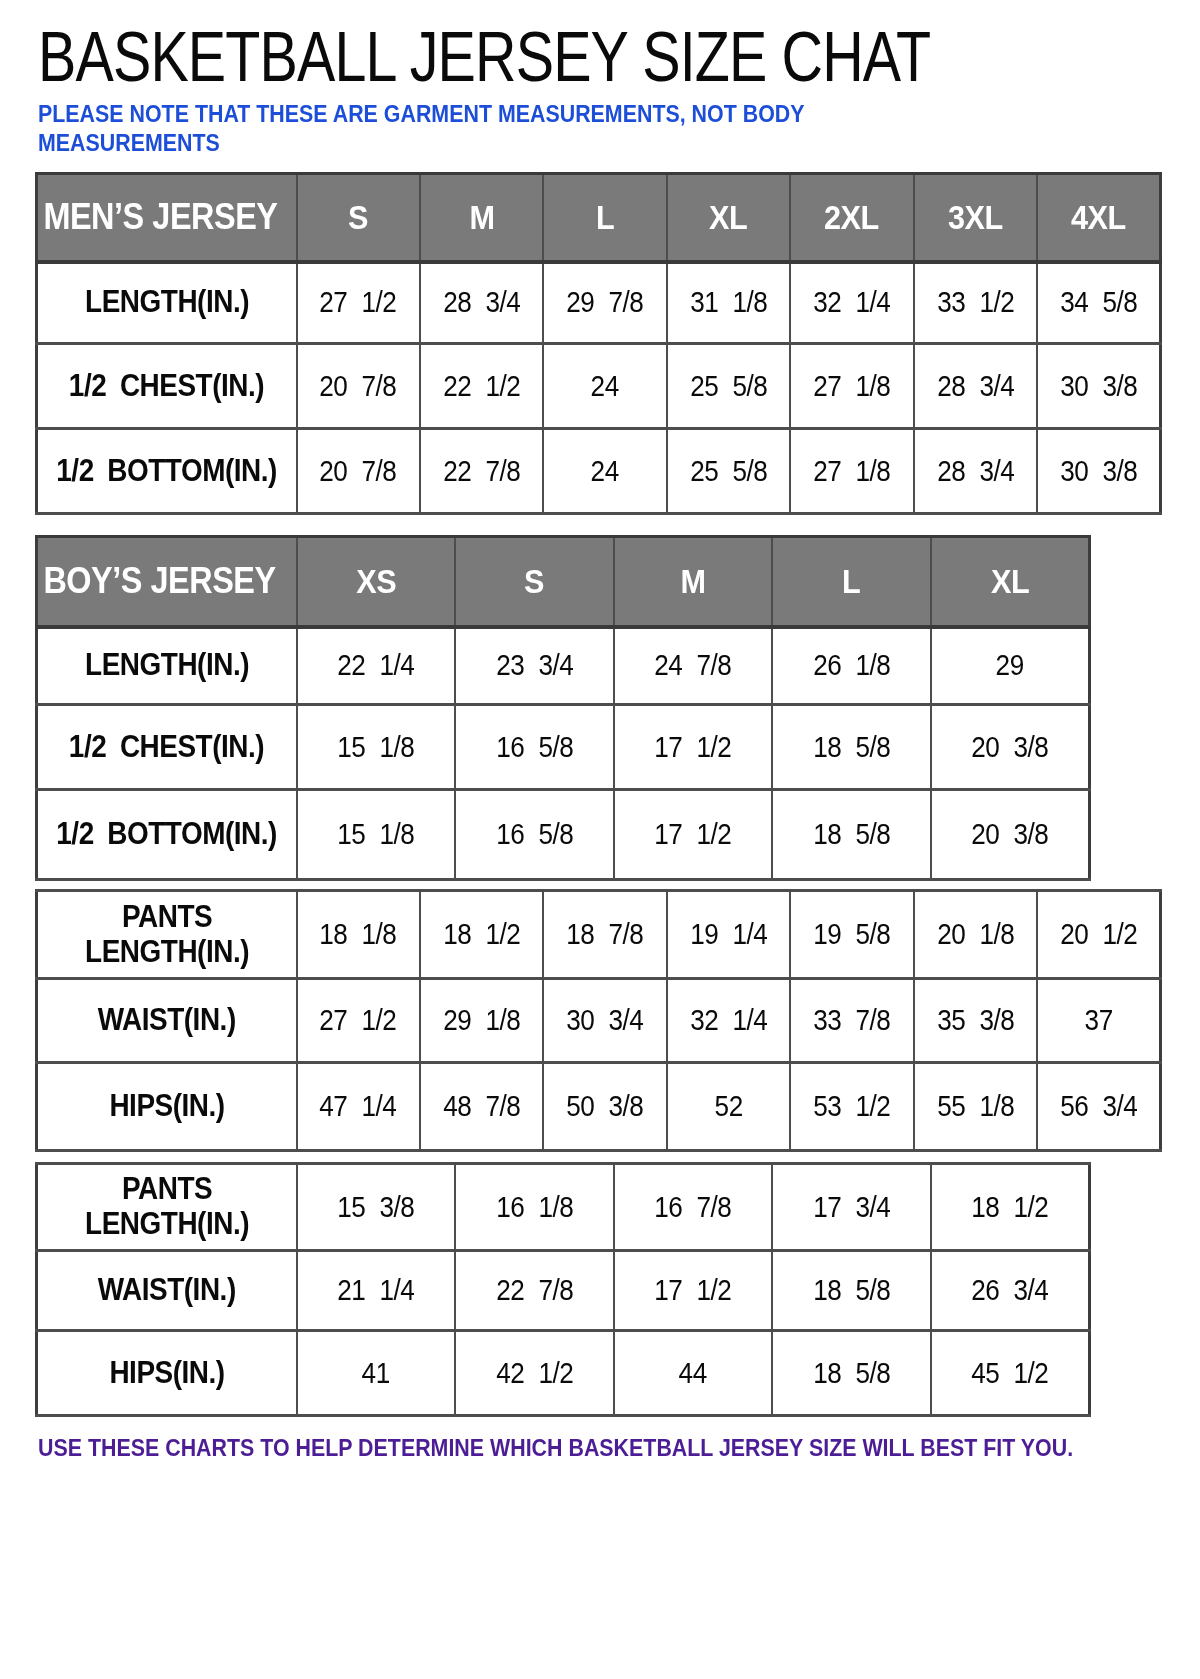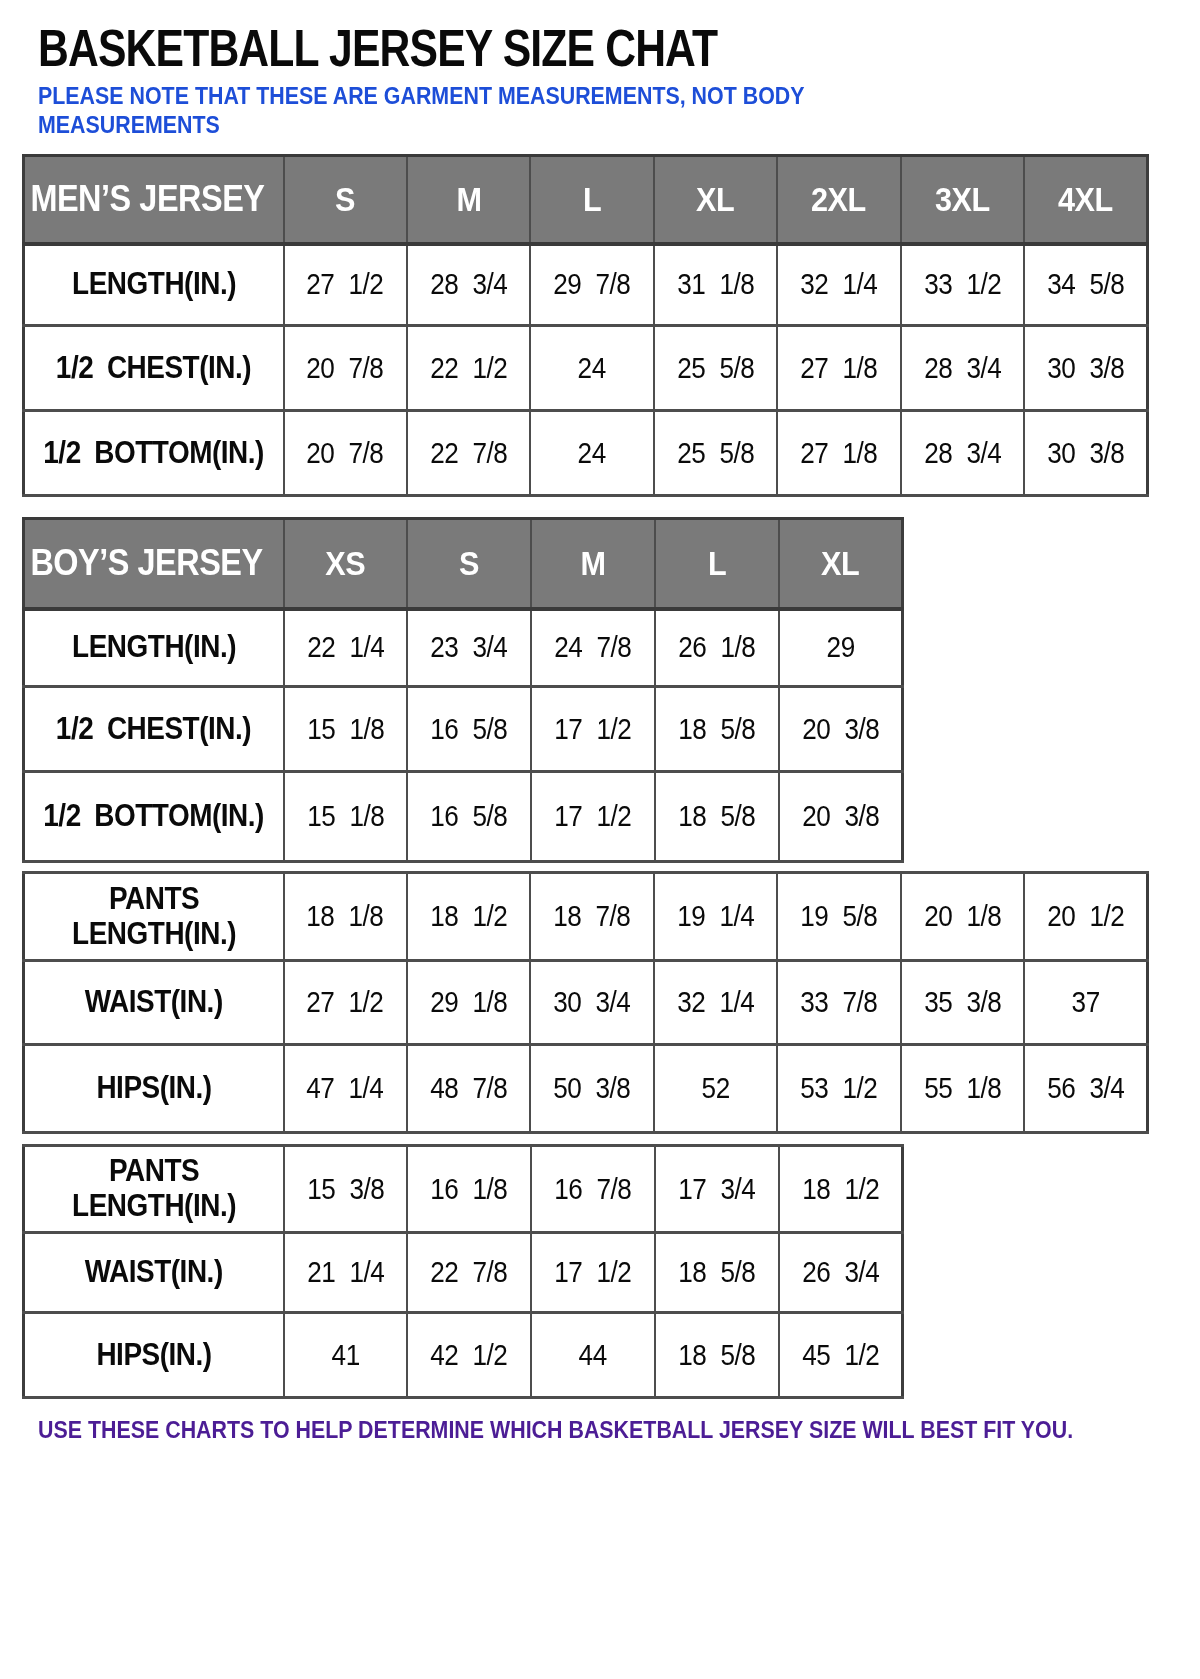--- a/index.html
+++ b/index.html
@@ -1,26 +1,26 @@
 <!DOCTYPE html>
 <html><head>
 <meta charset="utf-8">
 <style>
   html,body{margin:0;padding:0;background:#ffffff;}
   body{width:1200px;height:1679px;font-family:"Liberation Sans",sans-serif;color:#0a0a0a;overflow:hidden;}
 
-  .title{margin:22px 0 0 38px;font-size:52px;font-weight:bold;line-height:1.0;white-space:nowrap;}
+  .title{margin:22px 0 0 38px;font-size:70px;font-weight:normal;line-height:1.0;white-space:nowrap;}
   .title .squeeze{display:inline-block;transform:scaleX(.82);transform-origin:0 50%;letter-spacing:-1px;}
 
   .note{margin:8px 0 0 38px;font-size:23px;font-weight:bold;line-height:29px;color:#1d4ed8;}
   .note .squeeze{display:inline-block;transform:scaleX(.93);transform-origin:0 50%;}
 
-  table.sz{border-collapse:collapse;table-layout:fixed;margin-left:22px;}
+  table.sz{border-collapse:collapse;table-layout:fixed;margin-left:35px;}
   table.sz.men{width:1127px;margin-top:14px;}
-  table.sz.boy{width:882px;margin-top:20px;}
+  table.sz.boy{width:1056px;margin-top:20px;}
   table.sz{border:3px solid #3d3d3d;}
   table.sz th,table.sz td{border:2px solid #4d4d4d;padding:0;text-align:center;vertical-align:middle;overflow:hidden;}
   table.sz tr.hrow th{background:#7a7a7a;color:#ffffff;border-bottom:4px solid #3a3a3a;border-top:3px solid #3a3a3a;}
   table.sz td{border-top:3px solid #4d4d4d;border-bottom:3px solid #4d4d4d;}
 
   col.c0{width:260px;}
 
   .ct{display:inline-block;transform:scaleX(.9);letter-spacing:-0.5px;}
   th .ct{font-size:34px;font-weight:bold;}
   th.tcell{text-align:left;}

